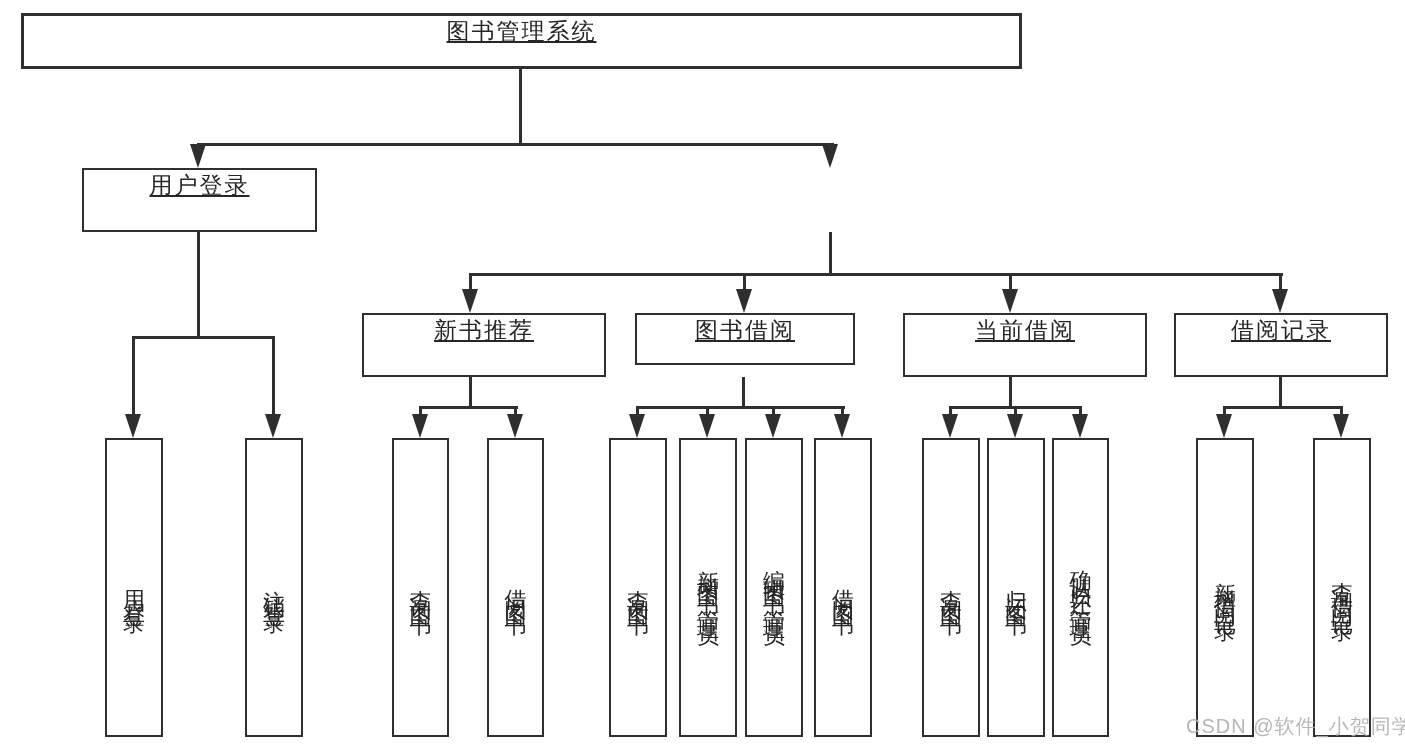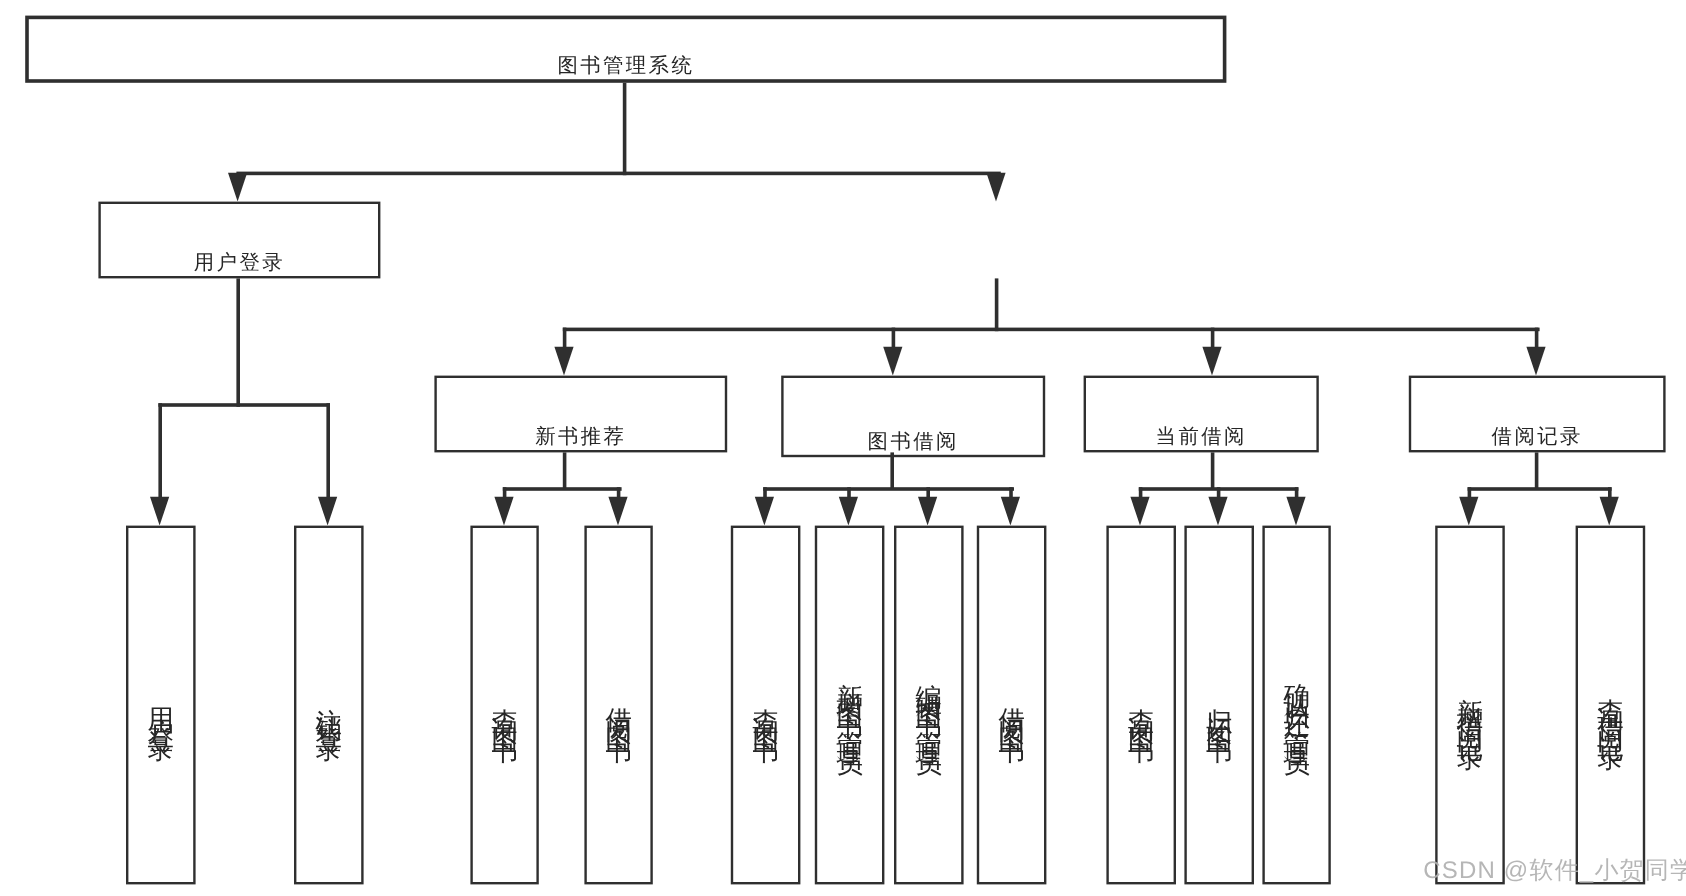--- a/index.html
+++ b/index.html
@@ -9,22 +9,22 @@
     --watermark:#b0b0b0;
   }
   html,body{margin:0;padding:0;background:#fff;}
   #stage{
     position:relative;width:1405px;height:747px;background:#fff;overflow:hidden;
     font-family:"Liberation Sans","DejaVu Sans",sans-serif;color:var(--text);
   }
   .box{
     position:absolute;box-sizing:border-box;background:var(--box-bg);
     border:3px solid var(--line);
-    display:flex;align-items:flex-end;justify-content:center;
-    font-size:17px;letter-spacing:2px;white-space:nowrap;
+    display:flex;align-items:flex-start;justify-content:center;
+    font-size:23px;letter-spacing:2px;white-space:nowrap;text-decoration:underline;
   }
   .box.thin{border-width:2px;}
   .vbox{
     position:absolute;box-sizing:border-box;background:var(--box-bg);
     border:2px solid var(--line);top:438px;height:299px;
     display:flex;align-items:center;justify-content:center;
   }
   .vbox span{
     writing-mode:vertical-rl;text-orientation:mixed;line-height:1;
     font-size:22px;letter-spacing:8px;white-space:nowrap;
@@ -74,24 +74,24 @@
   <div class="vl" style="left:1009px;top:273px;height:18px"></div>
   <div class="vl" style="left:1279px;top:273px;height:18px"></div>
   <div class="ar" style="left:462px;top:289px"></div>
   <div class="ar" style="left:736px;top:289px"></div>
   <div class="ar" style="left:1002px;top:289px"></div>
   <div class="ar" style="left:1272px;top:289px"></div>
 
   <div class="box thin" style="left:362px;top:313px;width:244px;height:64px">
     <span>新书推荐</span>
   </div>
-  <div class="box thin" style="left:651px;top:313px;width:220px;height:68px">
+  <div class="box thin" style="left:635px;top:313px;width:220px;height:52px">
     <span>图书借阅</span>
   </div>
-  <div class="box thin" style="left:903px;top:313px;width:196px;height:64px">
+  <div class="box thin" style="left:903px;top:313px;width:244px;height:64px">
     <span>当前借阅</span>
   </div>
   <div class="box thin" style="left:1174px;top:313px;width:214px;height:64px">
     <span>借阅记录</span>
   </div>
 
   <div class="vl" style="left:469px;top:377px;height:31px"></div>
   <div class="hl" style="left:419px;top:406px;width:99px"></div>
   <div class="vl" style="left:419px;top:406px;height:12px"></div>
   <div class="vl" style="left:514px;top:406px;height:12px"></div>

